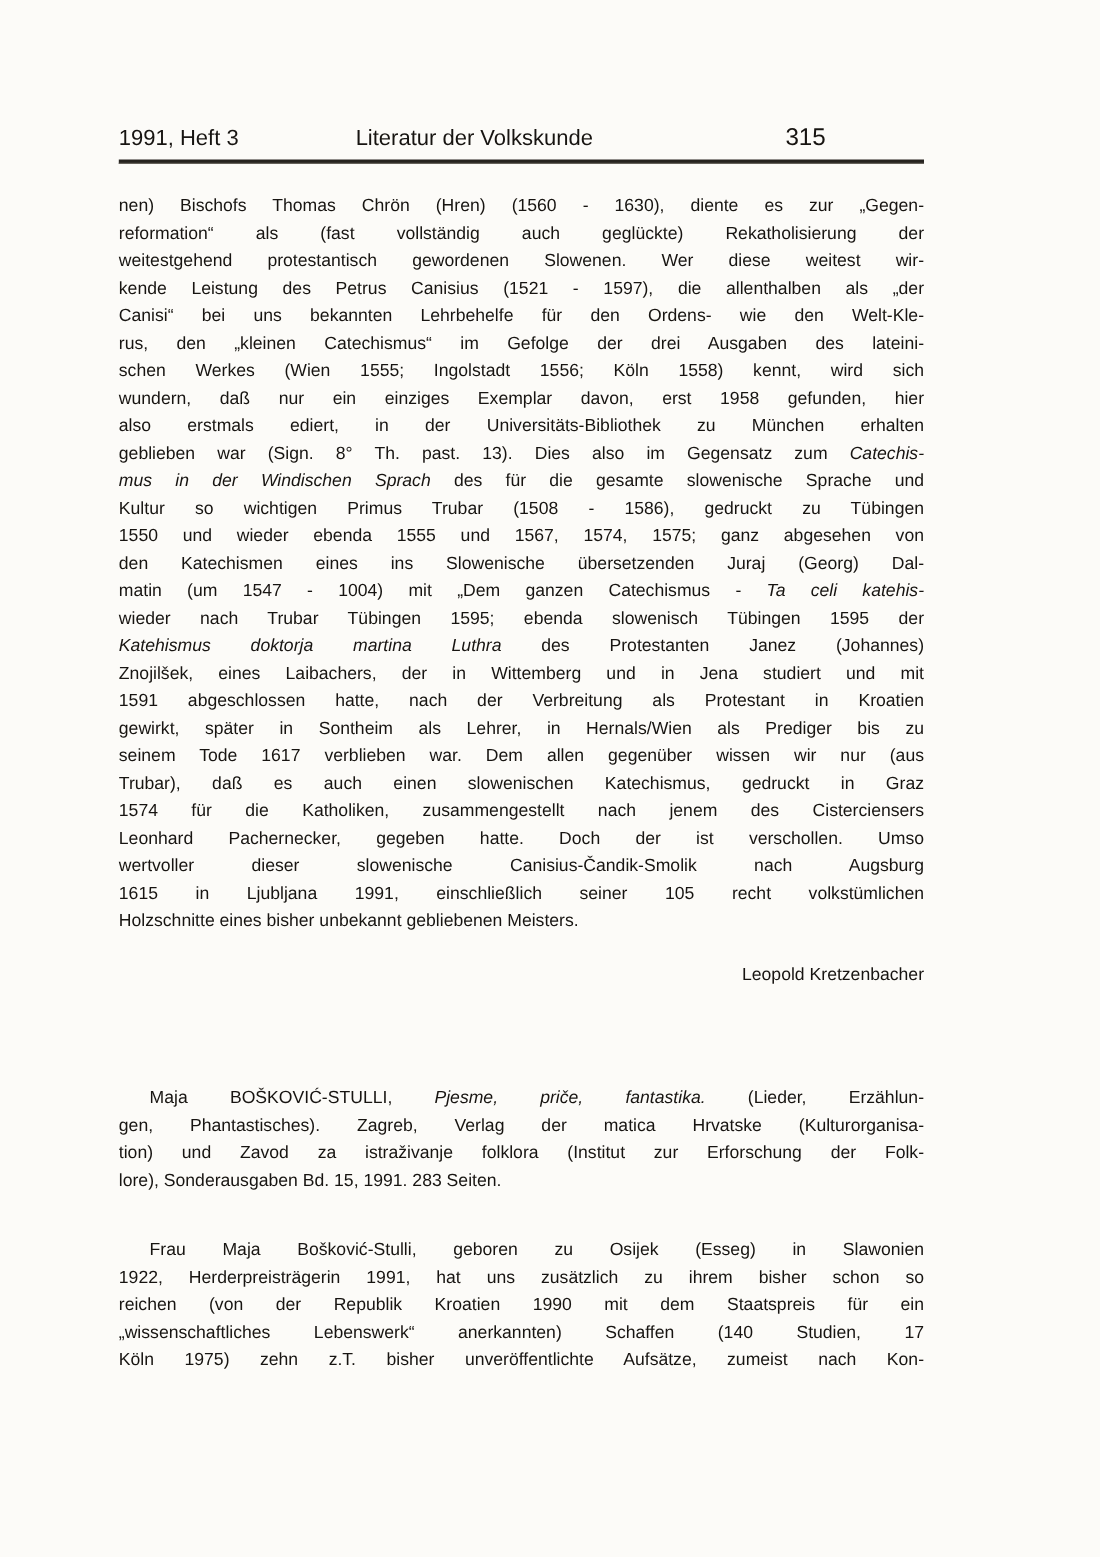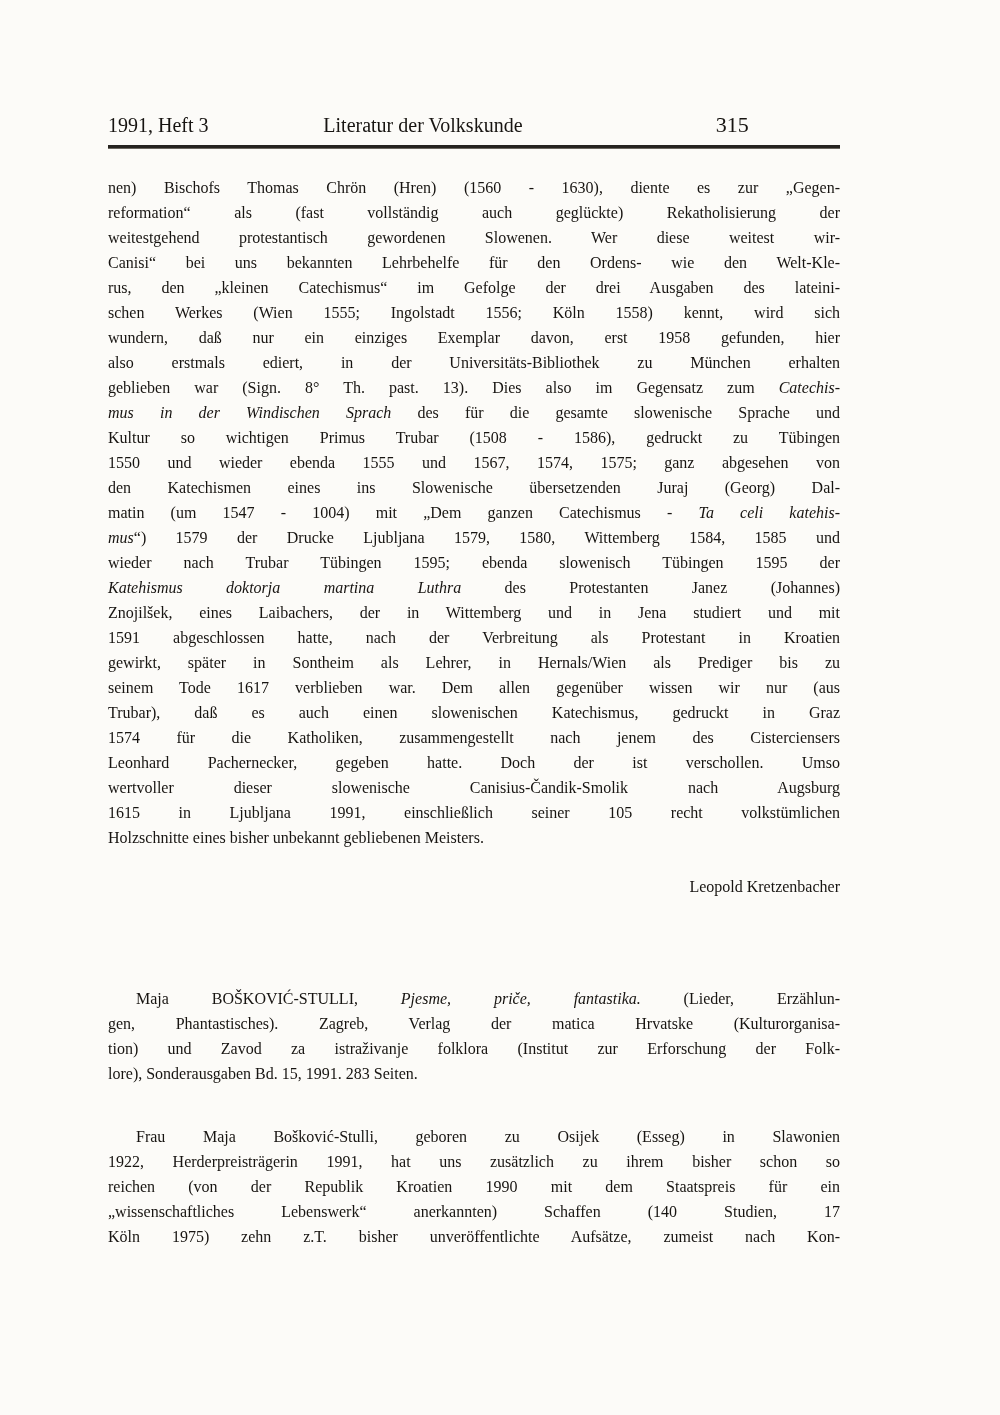--- a/index.html
+++ b/index.html
@@ -2,21 +2,21 @@
 <html><head>
 <meta charset="utf-8">
 <style>
   html, body { margin: 0; padding: 0; }
   .page {
     position: relative;
     width: 1000px;
     height: 1415px;
     background: #fcfbf8;
     color: #171411;
-    font-family: Liberation Serif, serif;
+    font-family: Liberation Sans, sans-serif;
     box-sizing: border-box;
     padding: 112px 0 0 108px;
     overflow: hidden;
   }
   .content { width: 732px; }
   .header-row {
     display: flex;
     align-items: baseline;
     font-size: 20px;
     margin-bottom: 7px;
@@ -52,32 +52,32 @@
       <span class="header-issue" data-name="header-issue">1991, Heft 3</span>
       <span class="header-journal" data-name="header-journal-title">Literatur der Volkskunde</span>
       <span class="header-page" data-name="header-page-number">315</span>
     </div>
     <div class="header-rule" data-name="header-rule"></div>
     <div data-name="body-text">
         <div class="para" data-name="continuation-paragraph">
           <div class="line" data-name="text-line"><span data-name="text-segment">nen) Bischofs Thomas Chrön (Hren) (1560 - 1630), diente es zur „Gegen-</span></div>
           <div class="line" data-name="text-line"><span data-name="text-segment">reformation“ als (fast vollständig auch geglückte) Rekatholisierung der</span></div>
           <div class="line" data-name="text-line"><span data-name="text-segment">weitestgehend protestantisch gewordenen Slowenen. Wer diese weitest wir-</span></div>
+          <div class="line" data-name="text-line"><span data-name="text-segment">kende Leistung des Petrus Canisius (1521 - 1597), die allenthalben als „der</span></div>
           <div class="line" data-name="text-line"><span data-name="text-segment">Canisi“ bei uns bekannten Lehrbehelfe für den Ordens- wie den Welt-Kle-</span></div>
           <div class="line" data-name="text-line"><span data-name="text-segment">rus, den „kleinen Catechismus“ im Gefolge der drei Ausgaben des lateini-</span></div>
           <div class="line" data-name="text-line"><span data-name="text-segment">schen Werkes (Wien 1555; Ingolstadt 1556; Köln 1558) kennt, wird sich</span></div>
           <div class="line" data-name="text-line"><span data-name="text-segment">wundern, daß nur ein einziges Exemplar davon, erst 1958 gefunden, hier</span></div>
           <div class="line" data-name="text-line"><span data-name="text-segment">also erstmals ediert, in der Universitäts-Bibliothek zu München erhalten</span></div>
           <div class="line" data-name="text-line"><span data-name="text-segment">geblieben war (Sign. 8° Th. past. 13). Dies also im Gegensatz zum </span><i data-name="italic-text-segment">Catechis-</i></div>
           <div class="line" data-name="text-line"><i data-name="italic-text-segment">mus in der Windischen Sprach</i><span data-name="text-segment"> des für die gesamte slowenische Sprache und</span></div>
           <div class="line" data-name="text-line"><span data-name="text-segment">Kultur so wichtigen Primus Trubar (1508 - 1586), gedruckt zu Tübingen</span></div>
           <div class="line" data-name="text-line"><span data-name="text-segment">1550 und wieder ebenda 1555 und 1567, 1574, 1575; ganz abgesehen von</span></div>
           <div class="line" data-name="text-line"><span data-name="text-segment">den Katechismen eines ins Slowenische übersetzenden Juraj (Georg) Dal-</span></div>
           <div class="line" data-name="text-line"><span data-name="text-segment">matin (um 1547 - 1004) mit „Dem ganzen Catechismus - </span><i data-name="italic-text-segment">Ta celi katehis-</i></div>
-          <div class="line" data-name="text-line"><i data-name="italic-text-segment">mus</i><span data-name="text-segment">“) 1579 der Drucke Ljubljana 1579, 1580, Wittemberg 1584, 1585 und</span></div>
           <div class="line" data-name="text-line"><span data-name="text-segment">wieder nach Trubar Tübingen 1595; ebenda slowenisch Tübingen 1595 der</span></div>
           <div class="line" data-name="text-line"><i data-name="italic-text-segment">Katehismus doktorja martina Luthra</i><span data-name="text-segment"> des Protestanten Janez (Johannes)</span></div>
           <div class="line" data-name="text-line"><span data-name="text-segment">Znojilšek, eines Laibachers, der in Wittemberg und in Jena studiert und mit</span></div>
           <div class="line" data-name="text-line"><span data-name="text-segment">1591 abgeschlossen hatte, nach der Verbreitung als Protestant in Kroatien</span></div>
           <div class="line" data-name="text-line"><span data-name="text-segment">gewirkt, später in Sontheim als Lehrer, in Hernals/Wien als Prediger bis zu</span></div>
           <div class="line" data-name="text-line"><span data-name="text-segment">seinem Tode 1617 verblieben war. Dem allen gegenüber wissen wir nur (aus</span></div>
           <div class="line" data-name="text-line"><span data-name="text-segment">Trubar), daß es auch einen slowenischen Katechismus, gedruckt in Graz</span></div>
           <div class="line" data-name="text-line"><span data-name="text-segment">1574 für die Katholiken, zusammengestellt nach jenem des Cisterciensers</span></div>
           <div class="line" data-name="text-line"><span data-name="text-segment">Leonhard Pachernecker, gegeben hatte. Doch der ist verschollen. Umso</span></div>
           <div class="line" data-name="text-line"><span data-name="text-segment">wertvoller dieser slowenische Canisius-Čandik-Smolik nach Augsburg</span></div>

